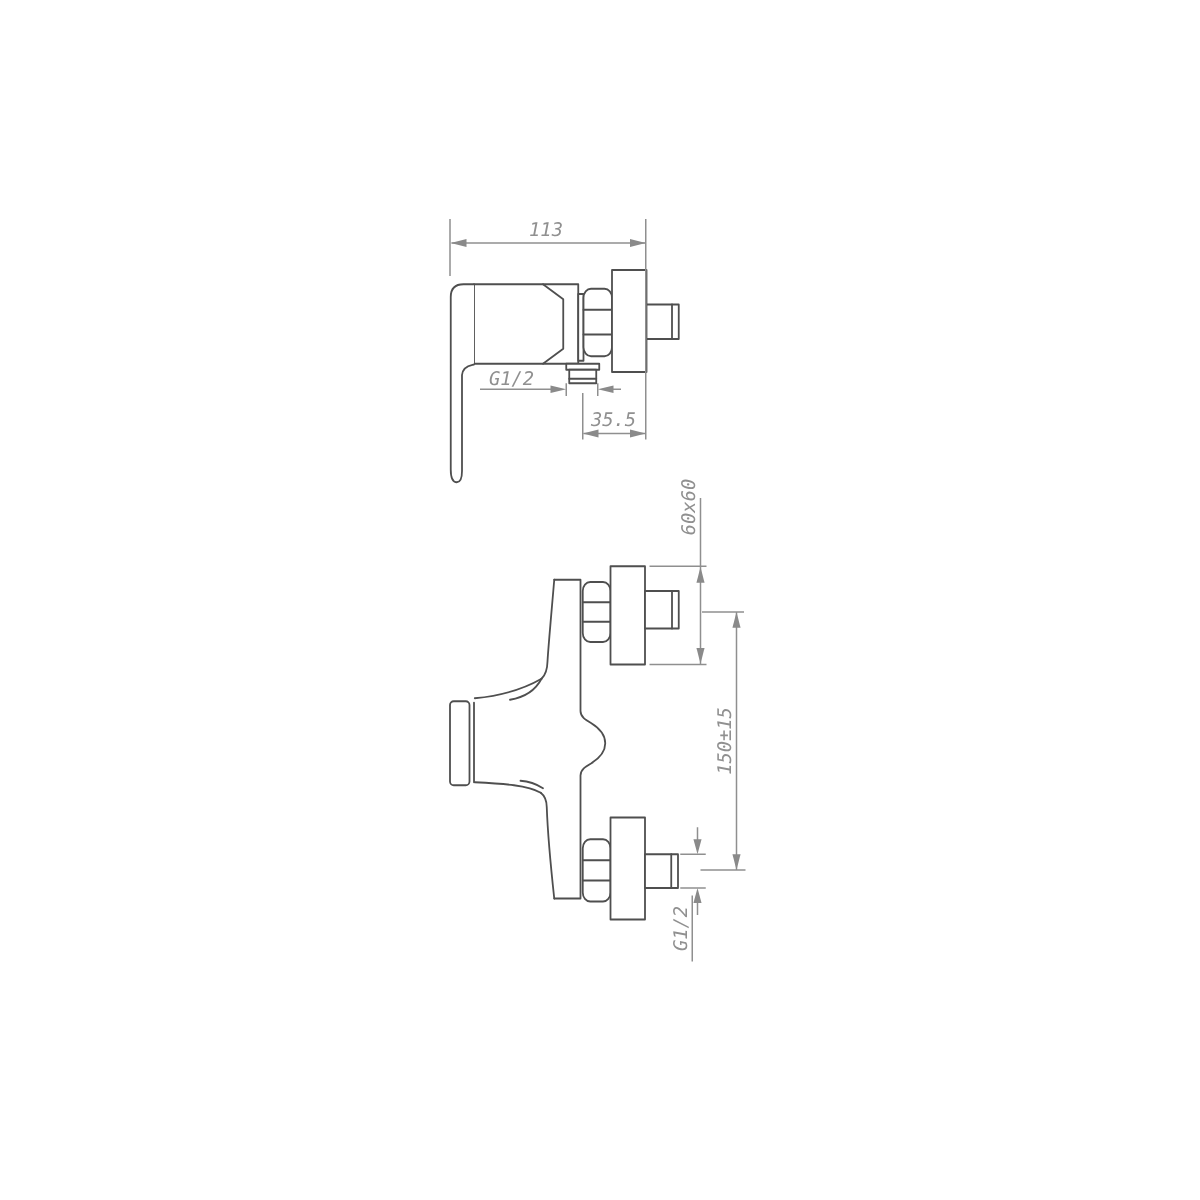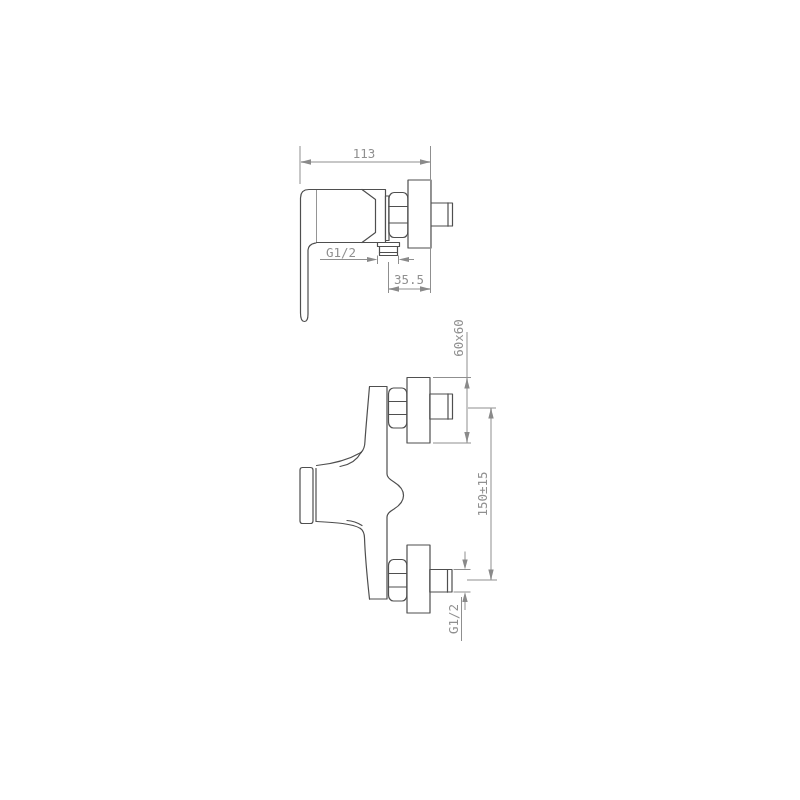--- a/index.html
+++ b/index.html
@@ -9,20 +9,21 @@
     width: 800px;
     height: 800px;
     overflow: hidden;
     font-family: "DejaVu Sans Mono", monospace;
   }
   .canvas {
     position: relative;
     width: 800px;
     height: 800px;
     background: #ffffff;
+    font-style: italic;
   }
   svg { display: block; }
   .obj {
     fill: #ffffff;
     stroke: #4f4f4f;
     stroke-width: 1.2;
     stroke-linejoin: round;
     stroke-linecap: round;
   }
   .obj-line {

